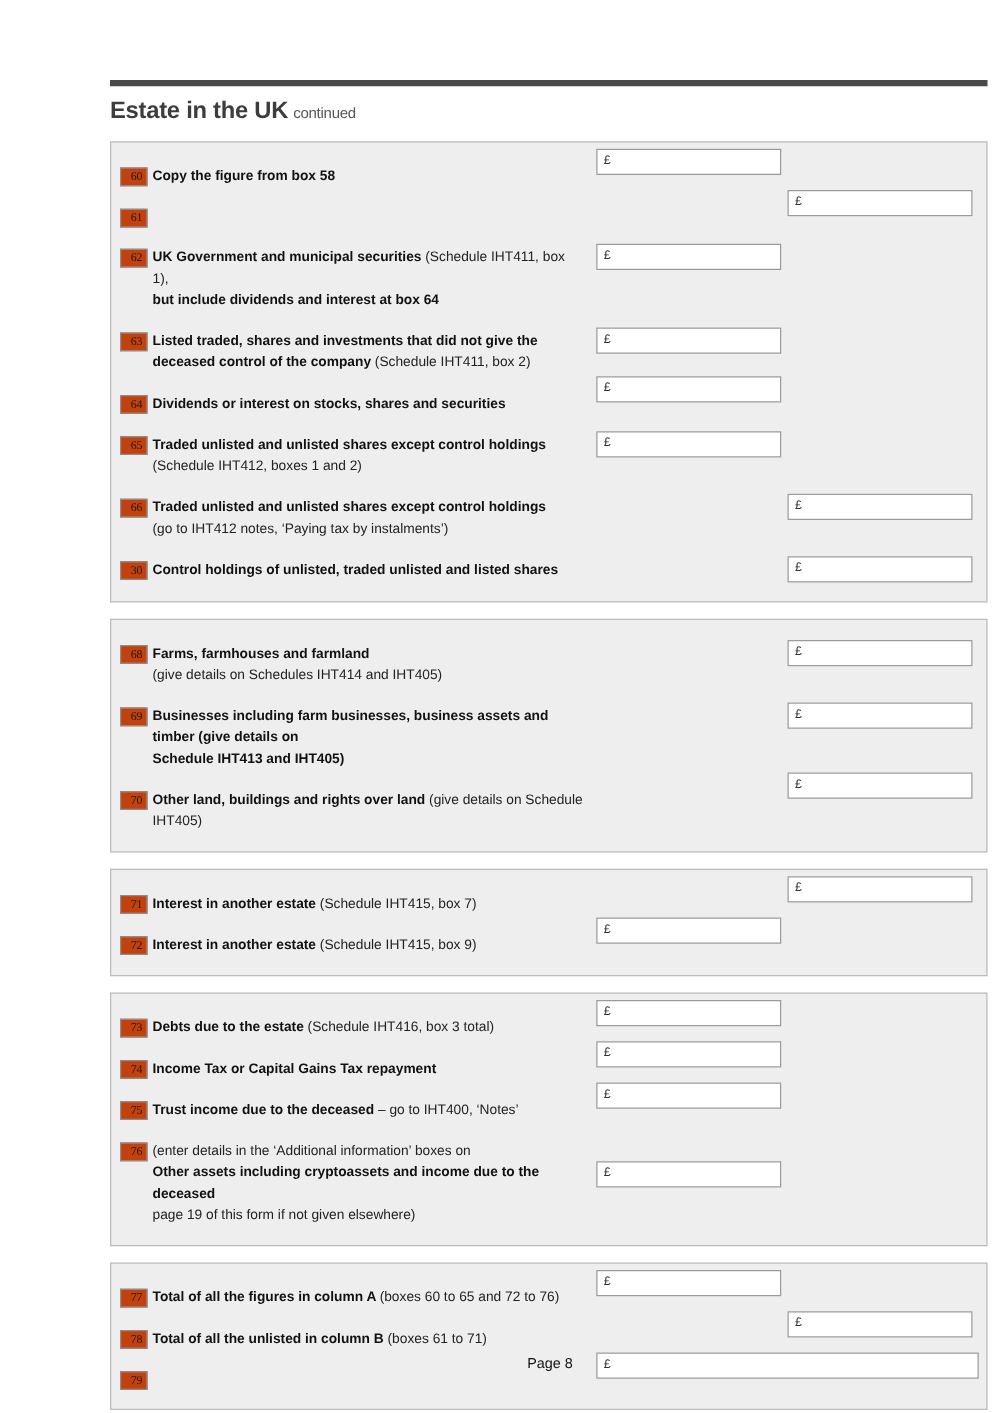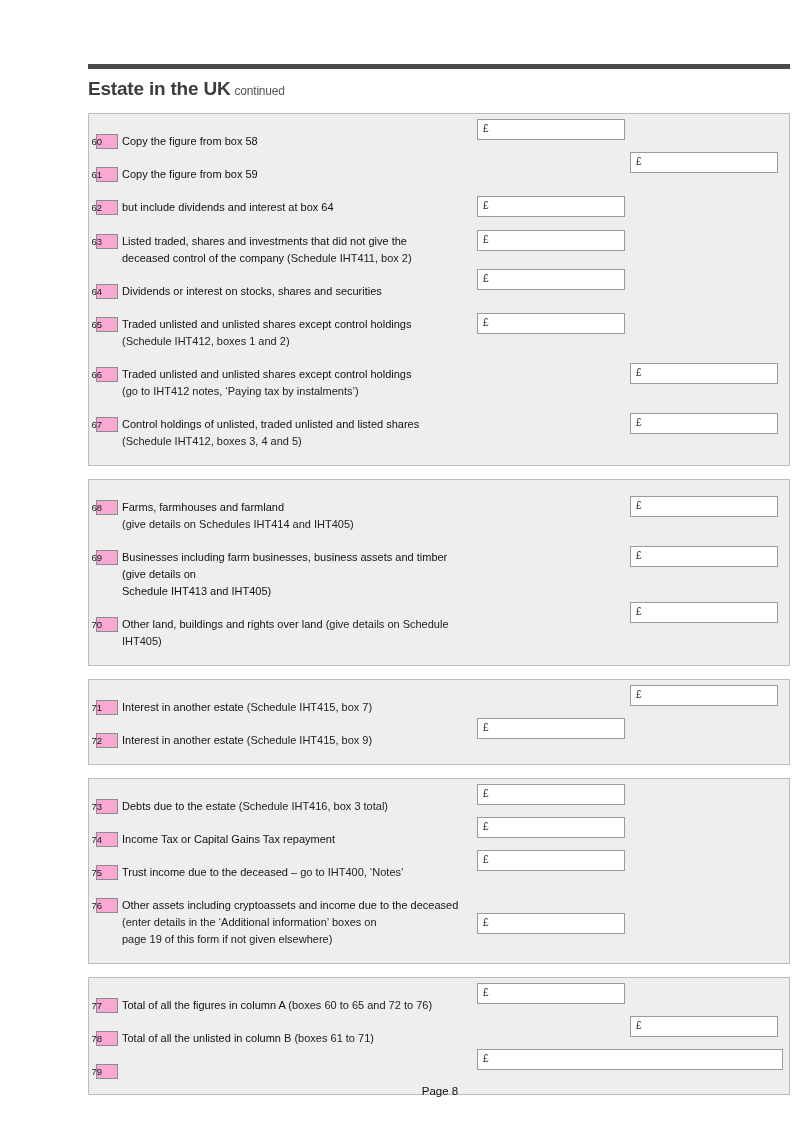--- a/index.html
+++ b/index.html
@@ -15,27 +15,27 @@
     border:1px solid #bcbcbc;
     margin-bottom:13px;
     padding:19px 6px 6px 7px;
     box-sizing:border-box;
   }
   .row { display:grid; grid-template-columns:26px 355px 153px 1fr; align-items:start; margin-bottom:16px; }
   .row:last-child { margin-bottom:9px; }
 
   .numbox {
     width:22px; height:15px; box-sizing:border-box;
-    border:1px solid #8c8c8c; background:#f9a8d4;
+    border:1px solid #8c8c8c; background:#c2410c;
     font-size:9.5px; color:#1a1a1a;
     display:flex; align-items:center; justify-content:flex-end;
-    padding-right:15px; margin-top:1px;
+    padding-right:3px; margin-top:1px;font-family:Liberation Serif, serif;
   }
   .label { grid-column:2; font-size:11px; line-height:17px; color:#111; padding-right:10px; }
-  .label .b { font-weight:400; }
+  .label .b { font-weight:700; }
   .label .r { font-weight:400; color:#222; }
 
   .fieldwrap.col-A { grid-column:3; }
   .fieldwrap.col-B { grid-column:4; }
   .fieldwrap.col-wide { grid-column:3 / 5; }
   .field {
     width:148px; height:21px; box-sizing:border-box;
     border:1px solid #9a9a9a; background:#ffffff;
     font-size:10px; color:#333; padding:3px 0 0 5px;
   }
@@ -62,30 +62,28 @@
             <div class="numbox">60</div>
             <div class="label">
               <div class="line"><span class="b">Copy the figure from box 58</span></div>
             </div>
             <div class="fieldwrap col-A">
               <div class="field"><span class="pound">£</span></div>
             </div>
           </div>
           <div class="row lines-1">
             <div class="numbox">61</div>
-            <div class="label">
-              <div class="line"><span class="b">Copy the figure from box 59</span></div>
-            </div>
             <div class="fieldwrap col-B">
               <div class="field"><span class="pound">£</span></div>
             </div>
           </div>
           <div class="row lines-2">
             <div class="numbox">62</div>
             <div class="label">
+              <div class="line"><span class="b">UK Government and municipal securities </span><span class="r">(Schedule IHT411, box 1),</span></div>
               <div class="line"><span class="b">but include dividends and interest at box 64</span></div>
             </div>
             <div class="fieldwrap col-A">
               <div class="field"><span class="pound">£</span></div>
             </div>
           </div>
           <div class="row lines-2">
             <div class="numbox">63</div>
             <div class="label">
               <div class="line"><span class="b">Listed traded, shares and investments that did not give the</span></div>
@@ -118,24 +116,23 @@
             <div class="numbox">66</div>
             <div class="label">
               <div class="line"><span class="b">Traded unlisted and unlisted shares except control holdings</span></div>
               <div class="line"><span class="r">(go to IHT412 notes, ‘Paying tax by instalments’)</span></div>
             </div>
             <div class="fieldwrap col-B">
               <div class="field"><span class="pound">£</span></div>
             </div>
           </div>
           <div class="row lines-2">
-            <div class="numbox">67</div>
+            <div class="numbox">30</div>
             <div class="label">
               <div class="line"><span class="b">Control holdings of unlisted, traded unlisted and listed shares</span></div>
-              <div class="line"><span class="r">(Schedule IHT412, boxes 3, 4 and 5)</span></div>
             </div>
             <div class="fieldwrap col-B">
               <div class="field"><span class="pound">£</span></div>
             </div>
           </div>
         </section>
         <section class="form-section">
           <div class="row lines-2">
             <div class="numbox">68</div>
             <div class="label">
@@ -210,22 +207,22 @@
             <div class="label">
               <div class="line"><span class="b">Trust income due to the deceased</span><span class="r"> – go to IHT400, ‘Notes’</span></div>
             </div>
             <div class="fieldwrap col-A">
               <div class="field"><span class="pound">£</span></div>
             </div>
           </div>
           <div class="row lines-3">
             <div class="numbox">76</div>
             <div class="label">
+              <div class="line"><span class="r">(enter details in the ‘Additional information’ boxes on</span></div>
               <div class="line"><span class="b">Other assets including cryptoassets and income due to the deceased</span></div>
-              <div class="line"><span class="r">(enter details in the ‘Additional information’ boxes on</span></div>
               <div class="line"><span class="r">page 19 of this form if not given elsewhere)</span></div>
             </div>
             <div class="fieldwrap col-A">
               <div class="field"><span class="pound">£</span></div>
             </div>
           </div>
         </section>
         <section class="form-section">
           <div class="row lines-1">
             <div class="numbox">77</div>

